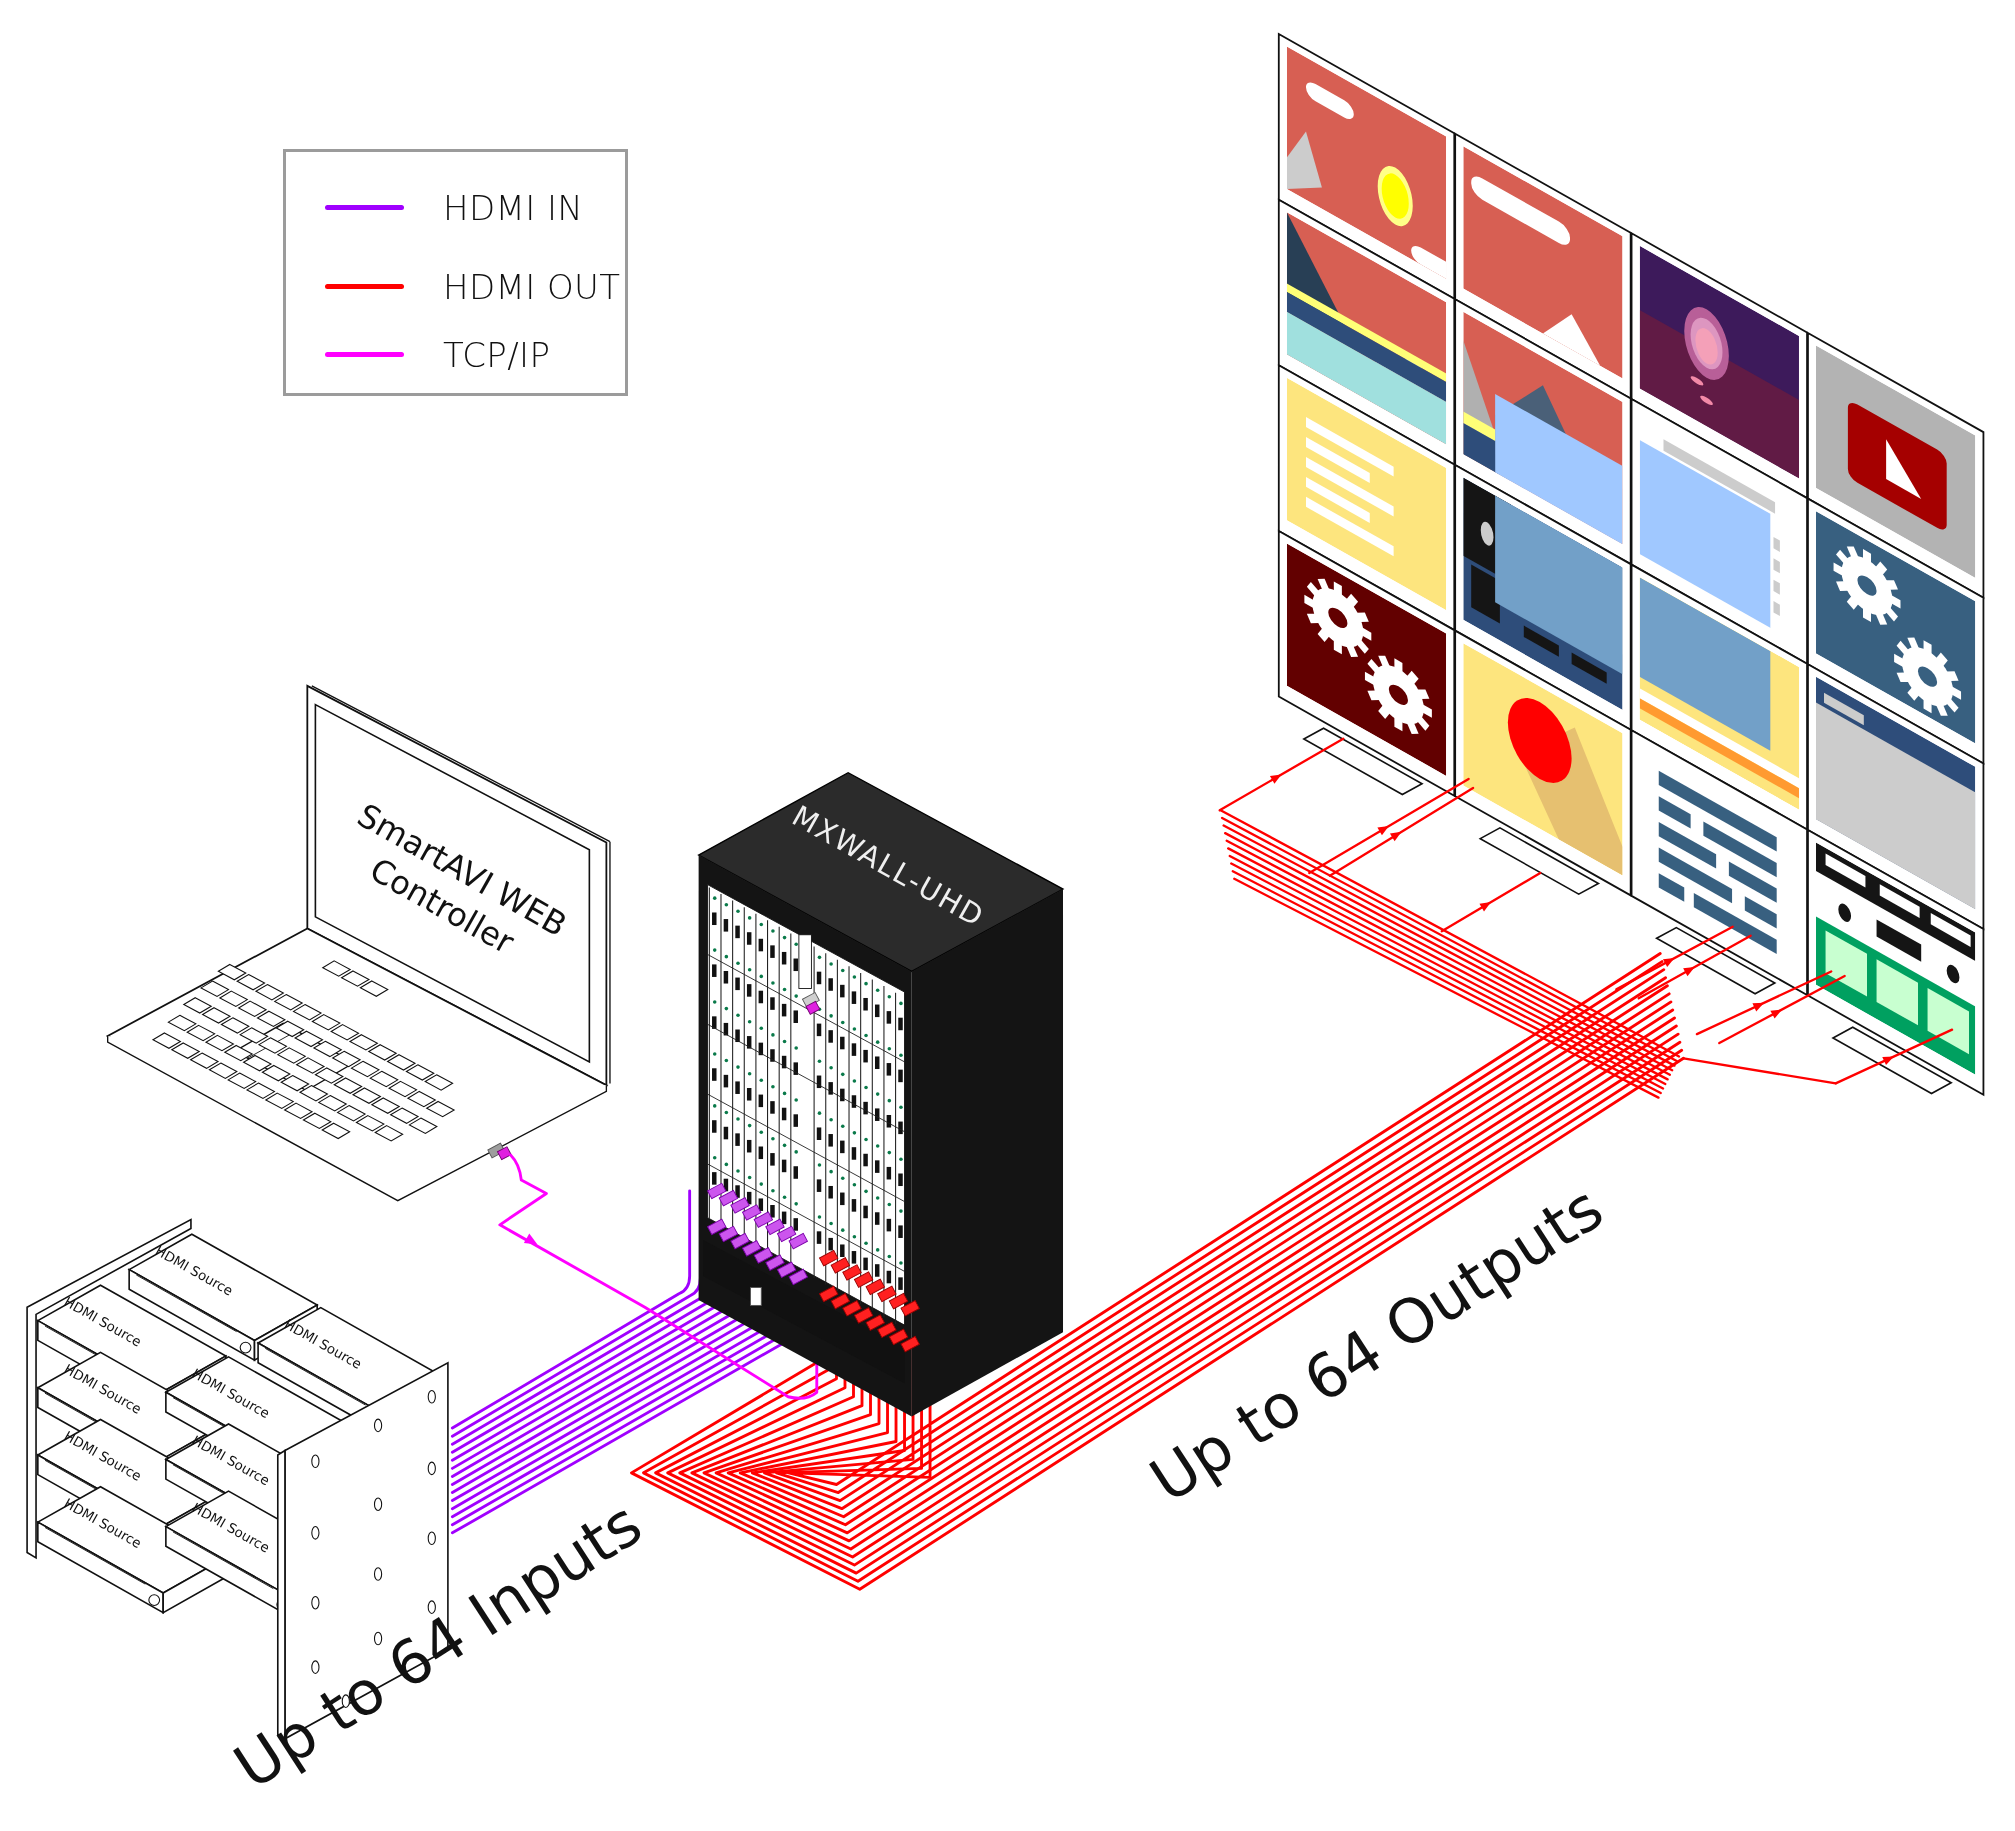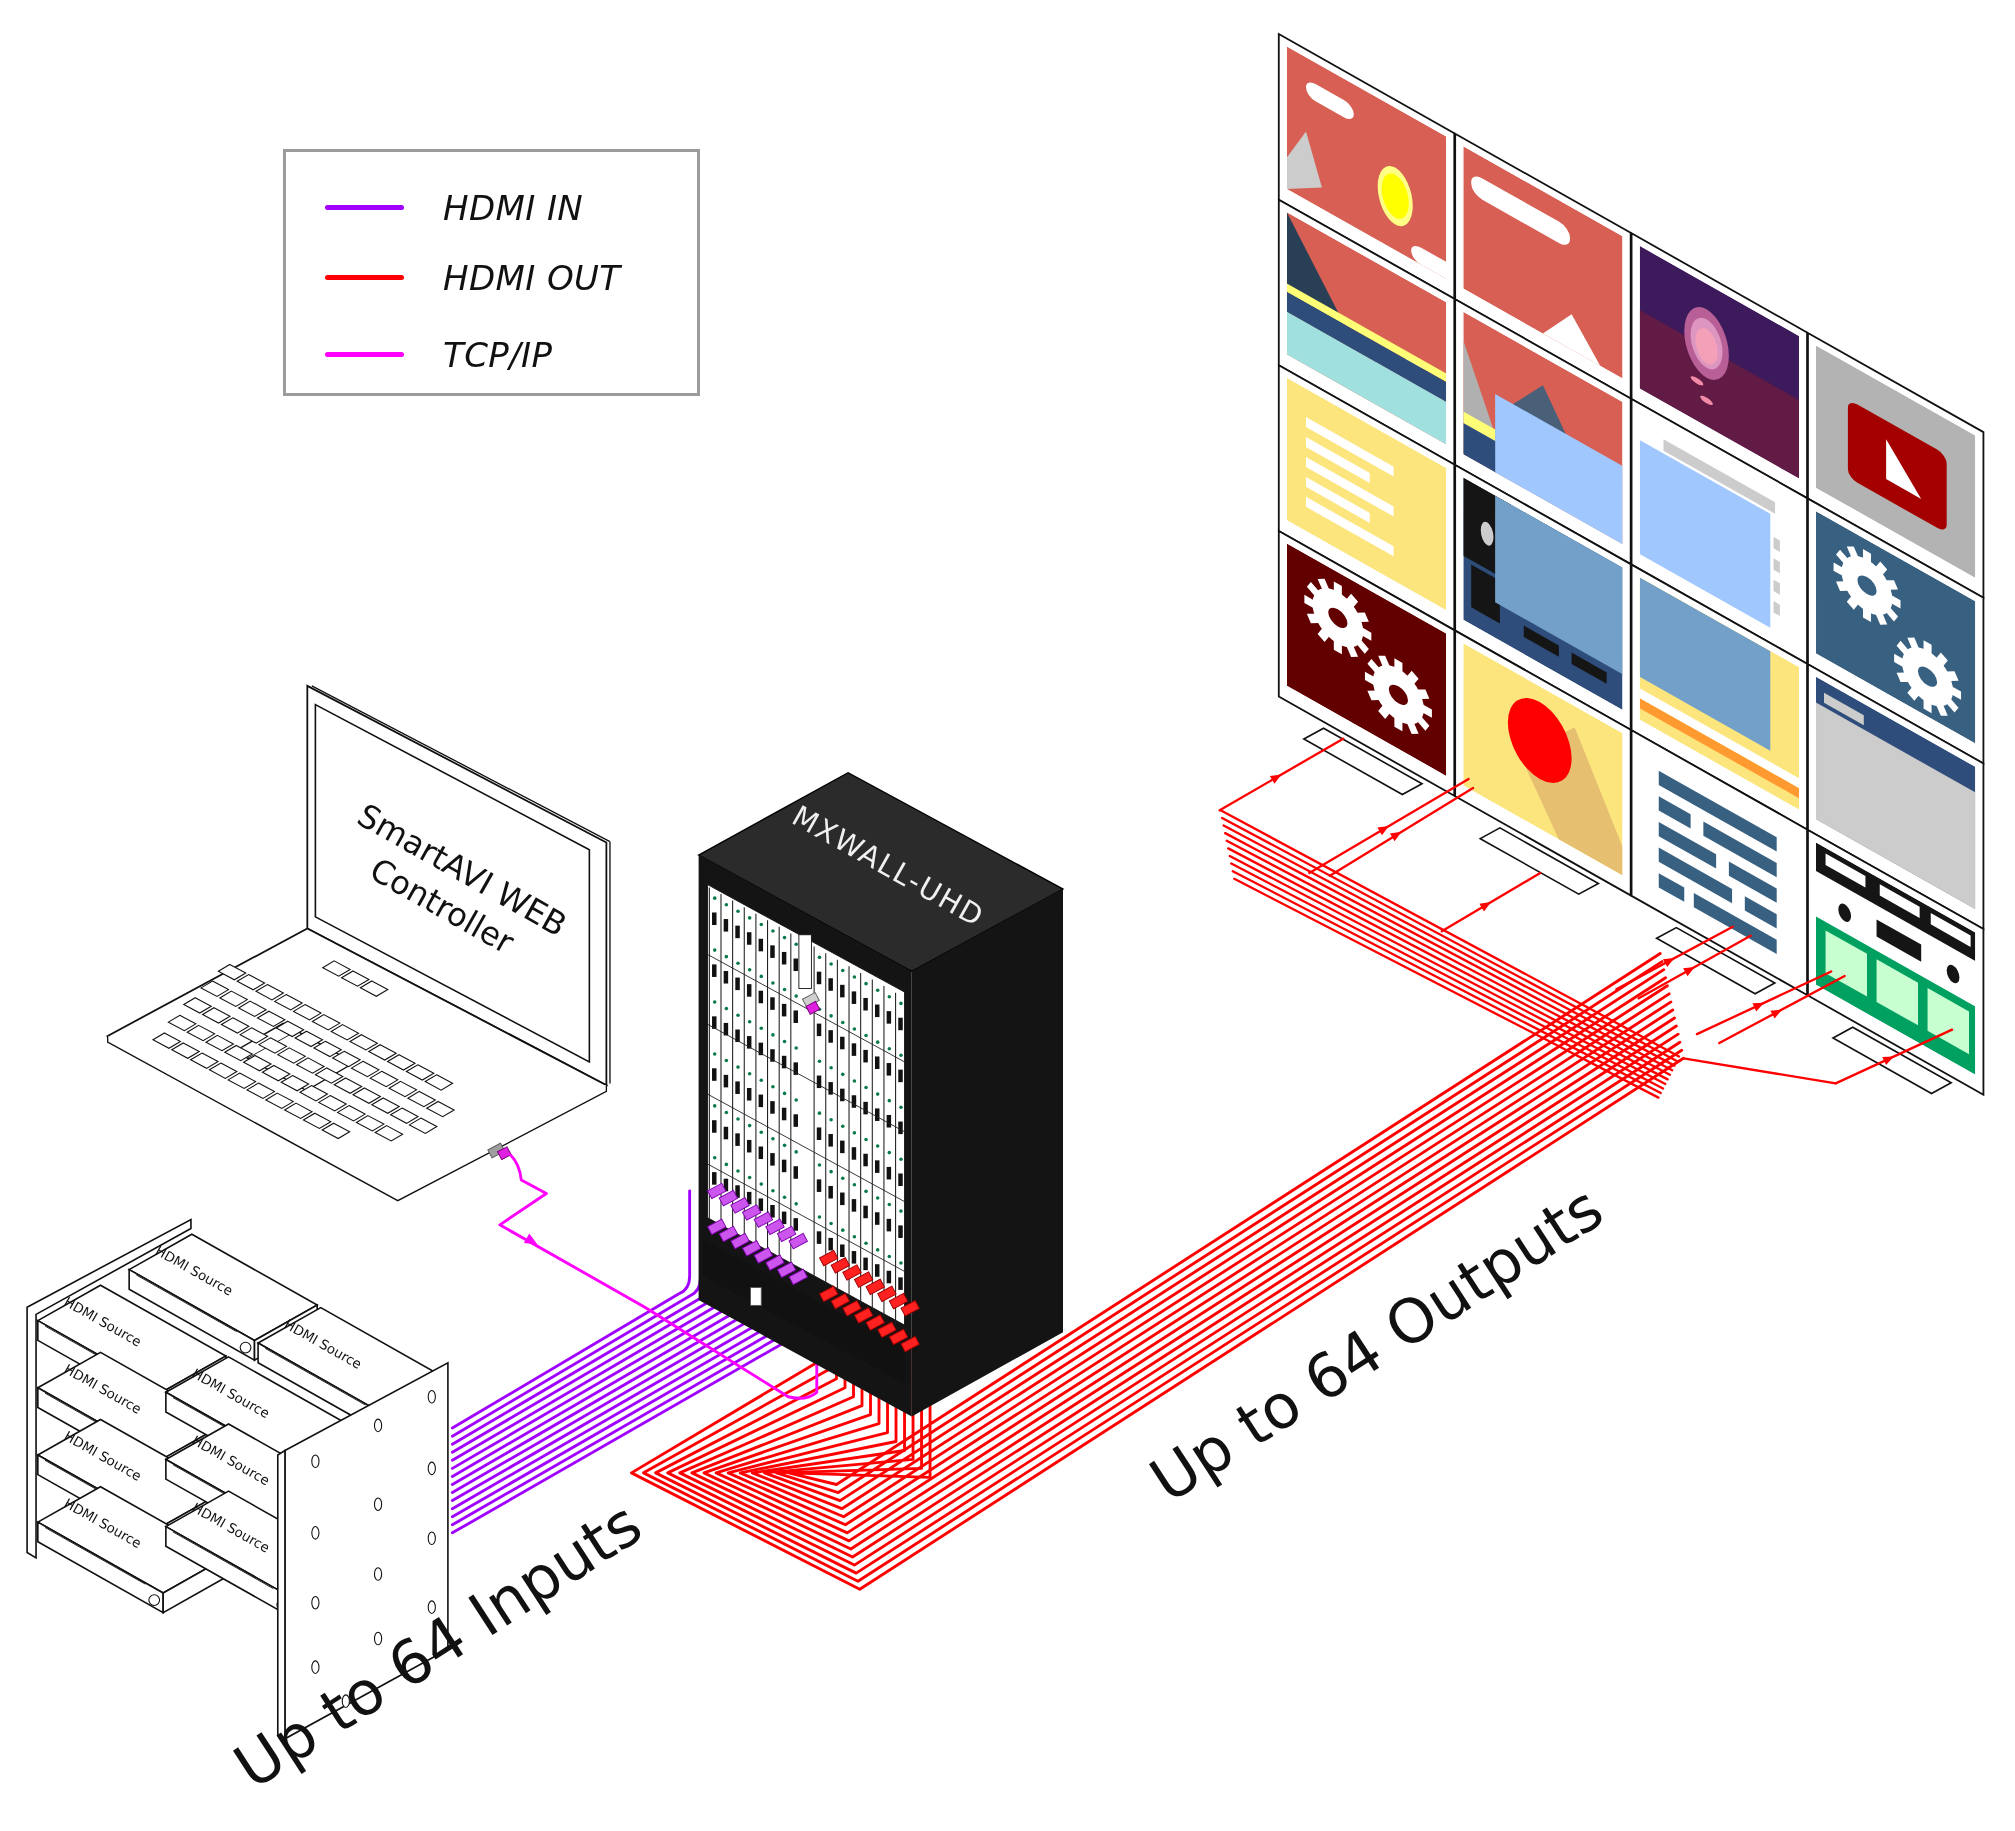--- a/index.html
+++ b/index.html
@@ -1,20 +1,20 @@
 <!DOCTYPE html>
 <html style="font-size:14.3px"><head>
 <meta charset="utf-8">
 <style>
   html, body { margin: 0; padding: 0; background: #ffffff; }
   body { width: 2015px; height: 1831px; position: relative; overflow: hidden; font-family: "DejaVu Sans", sans-serif; }
   #scene { position: absolute; left: 0; top: 0; }
   .legend {
-    position: absolute; left: 283px; top: 149px; width: 417px; height: 247px;
-    border: 3.6px solid #9b9b9b; box-sizing: border-box; background: #fff; font-style: italic;
+    position: absolute; left: 283px; top: 149px; width: 345px; height: 247px;
+    border: 3.6px solid #9b9b9b; box-sizing: border-box; background: #fff;
   }
   .legend-row { position: absolute; left: 39px; height: 45px; display: flex; align-items: center; }
   .legend-row .swatch { width: 79px; height: 5.4px; border-radius: 2.7px; margin-right: 39px; }
   .legend-row .label { font-family: "DejaVu Sans", sans-serif; font-size: 34px; color: #111; font-weight: 300; letter-spacing: 0.4px; }
 </style>
 </head>
 <body>
 
 <svg id="scene" width="2015" height="1831" viewBox="0 0 2250 2045" xmlns="http://www.w3.org/2000/svg">
   <defs>
@@ -811,21 +811,21 @@
 
   <text transform="translate(282,2000) rotate(-33)" font-family="DejaVu Sans, sans-serif" font-size="68" fill="#111">Up to 64 Inputs</text>
   <text transform="translate(1305,1680) rotate(-33)" font-family="DejaVu Sans, sans-serif" font-size="68" fill="#111">Up to 64 Outputs</text>
 </svg>
 
 <div class="legend">
   <div class="legend-row" style="top:33px">
     <span class="swatch" style="background:#a000ff"></span>
     <span class="label">HDMI IN</span>
   </div>
-  <div class="legend-row" style="top:103px">
+  <div class="legend-row" style="top:112px">
     <span class="swatch" style="background:#ff0000"></span>
     <span class="label">HDMI OUT</span>
   </div>
   <div class="legend-row" style="top:180px">
     <span class="swatch" style="background:#ff00ff"></span>
     <span class="label">TCP/IP</span>
   </div>
 </div>
 
 

